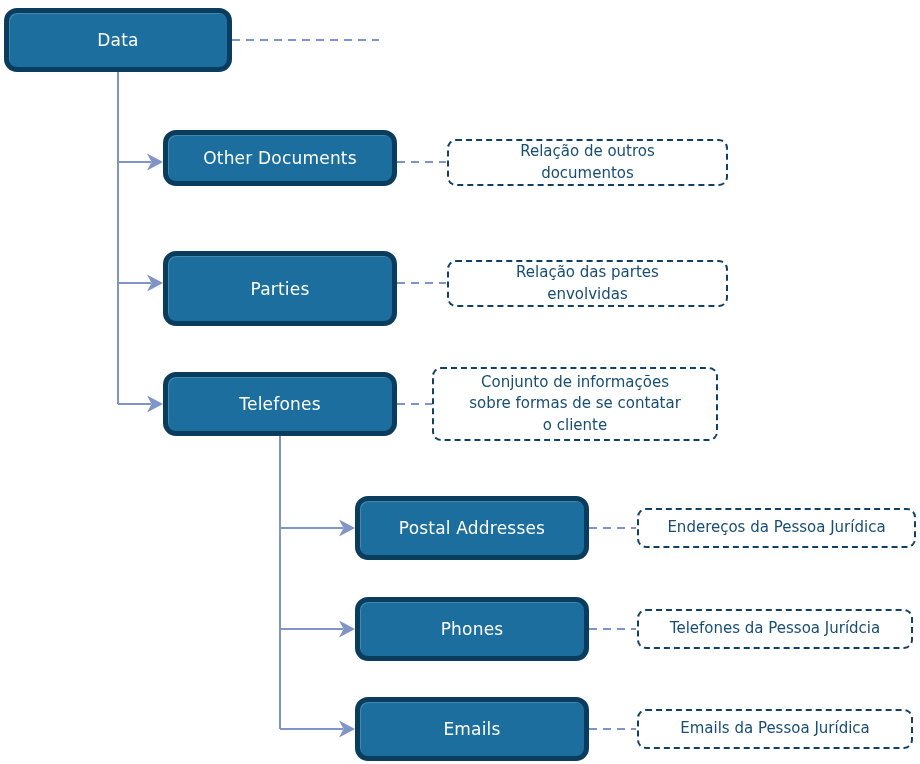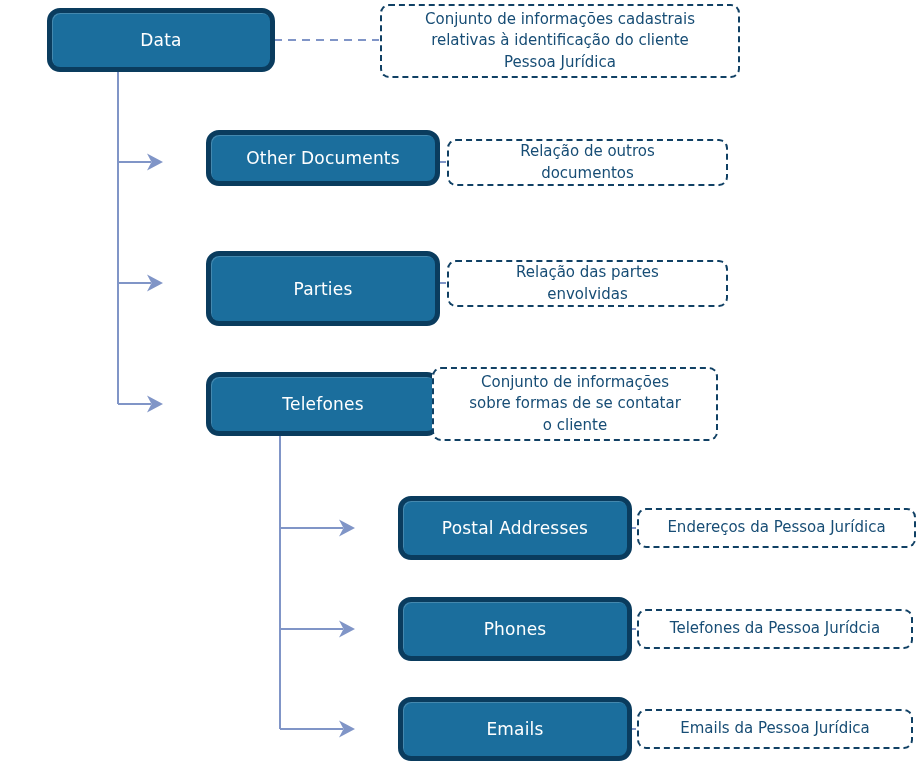--- a/index.html
+++ b/index.html
@@ -26,21 +26,20 @@
     position: absolute;
     box-sizing: border-box;
     background: #1b6e9d;
     border: 5px solid #0a3c5e;
     border-radius: 13px;
     box-shadow: inset 1px 1px 0 rgba(255,255,255,0.18);
     display: flex;
     align-items: center;
     justify-content: center;
     cursor: pointer;
-    margin-left: 43px;
   }
   .node .node-label {
     color: #ffffff;
     font-size: 17px;
     letter-spacing: 0.2px;
     white-space: nowrap;
   }
   .note {
     position: absolute;
     box-sizing: border-box;
@@ -126,23 +125,20 @@
   <div class="node" id="n-postal">
     <span class="node-label">Postal Addresses</span>
   </div>
   <div class="node" id="n-phones">
     <span class="node-label">Phones</span>
   </div>
   <div class="node" id="n-emails">
     <span class="node-label">Emails</span>
   </div>
 
-  <div class="note" id="a-data">Conjunto de informações cadastrais
-relativas à identificação do cliente
-Pessoa Jurídica</div>
   <div class="note" id="a-other">Relação de outros
 documentos</div>
   <div class="note" id="a-parties">Relação das partes
 envolvidas</div>
   <div class="note" id="a-contacts">Conjunto de informações
 sobre formas de se contatar
 o cliente</div>
   <div class="note" id="a-postal">Endereços da Pessoa Jurídica</div>
   <div class="note" id="a-phones">Telefones da Pessoa Jurídcia</div>
   <div class="note" id="a-emails">Emails da Pessoa Jurídica</div>

